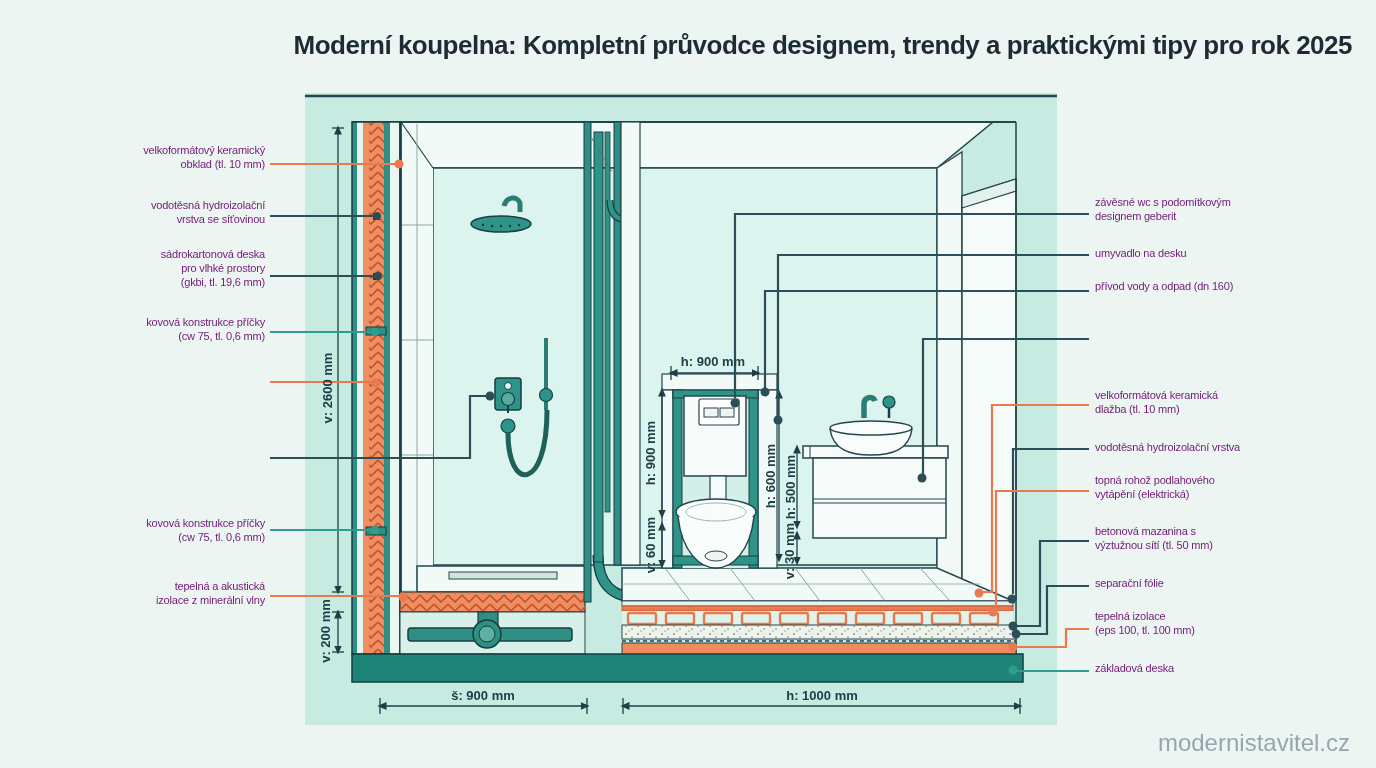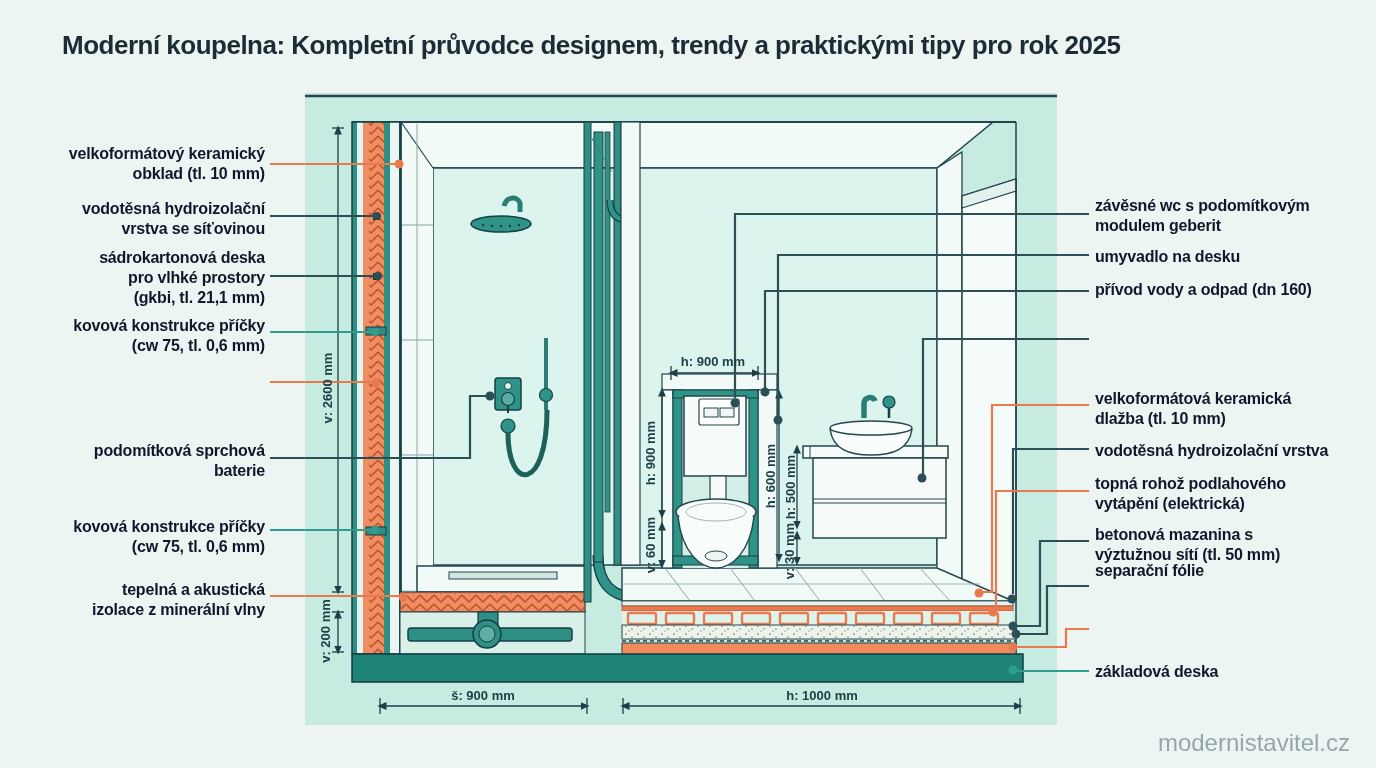--- a/index.html
+++ b/index.html
@@ -1,22 +1,22 @@
 <!DOCTYPE html>
 <html><head>
 <meta charset="utf-8">
 <style>
   html,body{margin:0;padding:0;background:#edf5f3;}
   .page{position:relative;width:1376px;height:768px;overflow:hidden;
         font-family:"Liberation Sans",sans-serif;background:#edf5f3;}
   .title{position:absolute;left:62px;top:30px;margin:0;width:1290px;
-         font-size:26px;font-weight:700;letter-spacing:-0.5px;color:#1c2b34;}
+         font-size:26px;font-weight:700;letter-spacing:-0.5px;color:#1c2b34;text-align:right;}
   .scene{position:absolute;left:0;top:0;}
-  .lbl{position:absolute;font-size:16px;font-weight:700;line-height:1.26;
-       color:#0f172a;white-space:pre-line;letter-spacing:-0.2px;}
+  .lbl{position:absolute;font-size:11px;font-weight:400;line-height:1.26;
+       color:#701a75;white-space:pre-line;letter-spacing:-0.2px;}
   .lbl.l{right:1111px;text-align:right;}
   .lbl.r{left:1095px;text-align:left;}
   .dim{position:absolute;font-size:13px;font-weight:700;color:#1d4048;
        white-space:nowrap;transform:translate(-50%,-50%);}
   .dim.v{transform:translate(-50%,-50%) rotate(-90deg);}
   .watermark{position:absolute;right:26px;top:729px;font-size:24px;color:#95a6ae;}
 </style>
 </head>
 <body>
 
@@ -255,42 +255,42 @@
         <circle cx="1013" cy="670" r="4.5" fill="#2f9e8f" stroke="none"></circle>
   </g>
 </svg>
 
 <div class="lbl l" style="top:144px">velkoformátový keramický
 obklad (tl. 10 mm)</div>
 <div class="lbl l" style="top:199px">vodotěsná hydroizolační
 vrstva se síťovinou</div>
 <div class="lbl l" style="top:248px">sádrokartonová deska
 pro vlhké prostory
-(gkbi, tl. 21,1 mm)</div>
+(gkbi, tl. 19,6 mm)</div>
 <div class="lbl l" style="top:316px">kovová konstrukce příčky
 (cw 75, tl. 0,6 mm)</div>
-<div class="lbl l" style="top:441px">podomítková sprchová
-baterie</div>
 <div class="lbl l" style="top:517px">kovová konstrukce příčky
 (cw 75, tl. 0,6 mm)</div>
 <div class="lbl l" style="top:580px">tepelná a akustická
 izolace z minerální vlny</div>
 
 <div class="lbl r" style="top:196px">závěsné wc s podomítkovým
-modulem geberit</div>
+designem geberit</div>
 <div class="lbl r" style="top:247px">umyvadlo na desku</div>
 <div class="lbl r" style="top:280px">přívod vody a odpad (dn 160)</div>
 <div class="lbl r" style="top:389px">velkoformátová keramická
 dlažba (tl. 10 mm)</div>
 <div class="lbl r" style="top:441px">vodotěsná hydroizolační vrstva</div>
 <div class="lbl r" style="top:474px">topná rohož podlahového
 vytápění (elektrická)</div>
 <div class="lbl r" style="top:525px">betonová mazanina s
 výztužnou sítí (tl. 50 mm)</div>
-<div class="lbl r" style="top:561px">separační fólie</div>
+<div class="lbl r" style="top:577px">separační fólie</div>
+<div class="lbl r" style="top:610px">tepelná izolace
+(eps 100, tl. 100 mm)</div>
 <div class="lbl r" style="top:662px">základová deska</div>
 
 <div class="dim v" style="left:327px;top:388px">v: 2600 mm</div>
 <div class="dim v" style="left:325px;top:631px">v: 200 mm</div>
 <div class="dim" style="left:483px;top:695px">š: 900 mm</div>
 <div class="dim" style="left:822px;top:695px">h: 1000 mm</div>
 <div class="dim" style="left:713px;top:361px">h: 900 mm</div>
 <div class="dim v" style="left:650px;top:453px">h: 900 mm</div>
 <div class="dim v" style="left:650px;top:545px">v: 60 mm</div>
 <div class="dim v" style="left:770px;top:476px">h: 600 mm</div>

